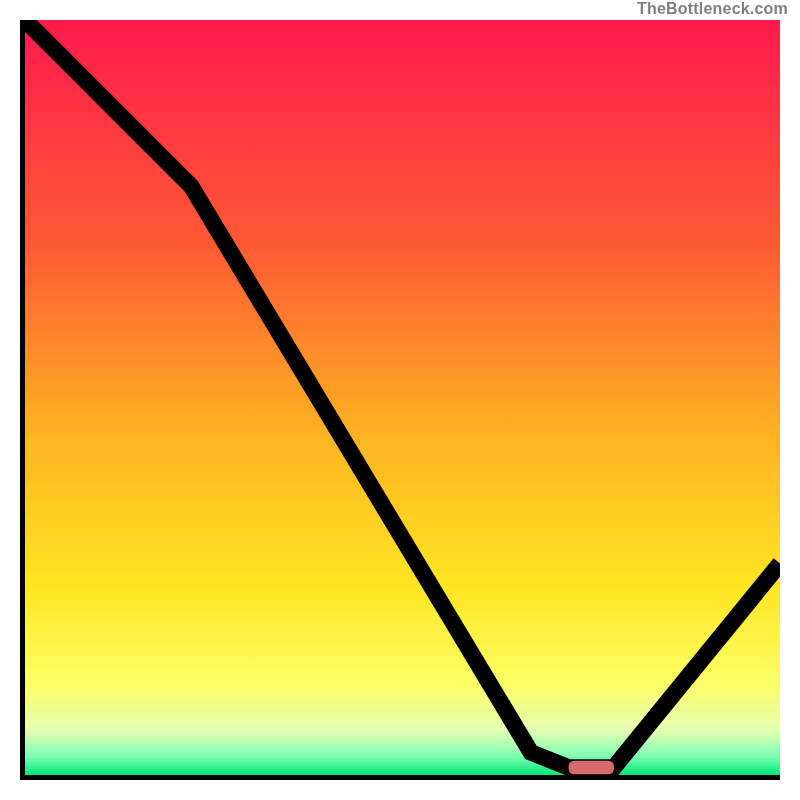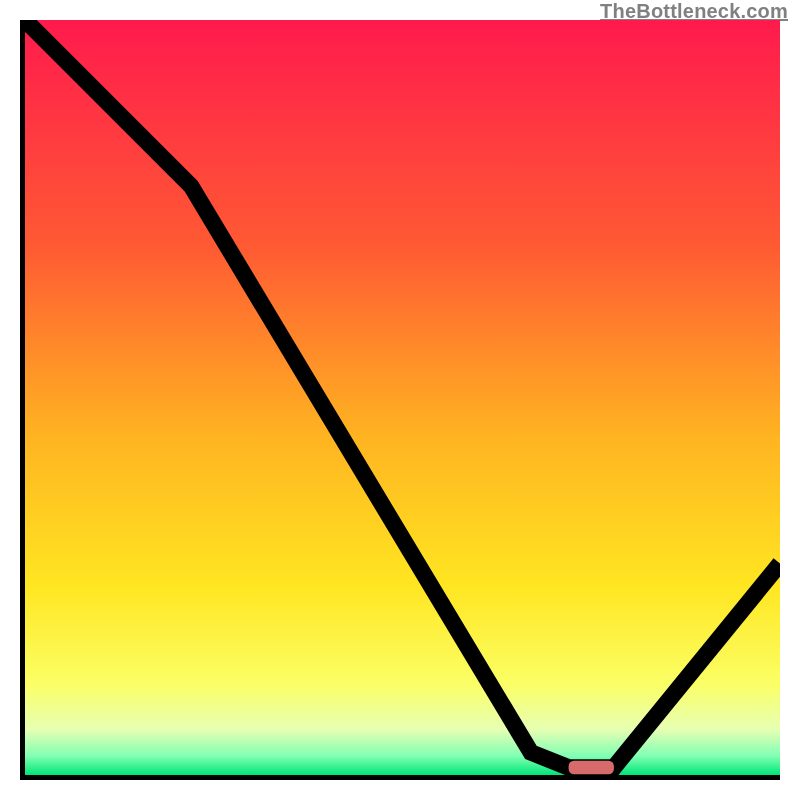--- a/index.html
+++ b/index.html
@@ -40,25 +40,24 @@
     stroke-width: 2.2;
   }
   .marker {
     fill: #d76b6b;
   }
   .watermark {
     position: absolute;
     top: 0px;
     right: 12px;
     font-family: Arial, Helvetica, sans-serif;
-    font-size: 20px;
+    font-size: 16px;
     font-weight: bold;
     color: #808080;
     letter-spacing: 0.2px;
-    text-decoration: underline;
   }
 </style>
 </head>
 <body>
 
 <div class="watermark">TheBottleneck.com</div>
 
 <div class="plot-area">
   <svg class="gradient-bg" viewBox="0 0 100 100" preserveAspectRatio="none">
     <defs>

